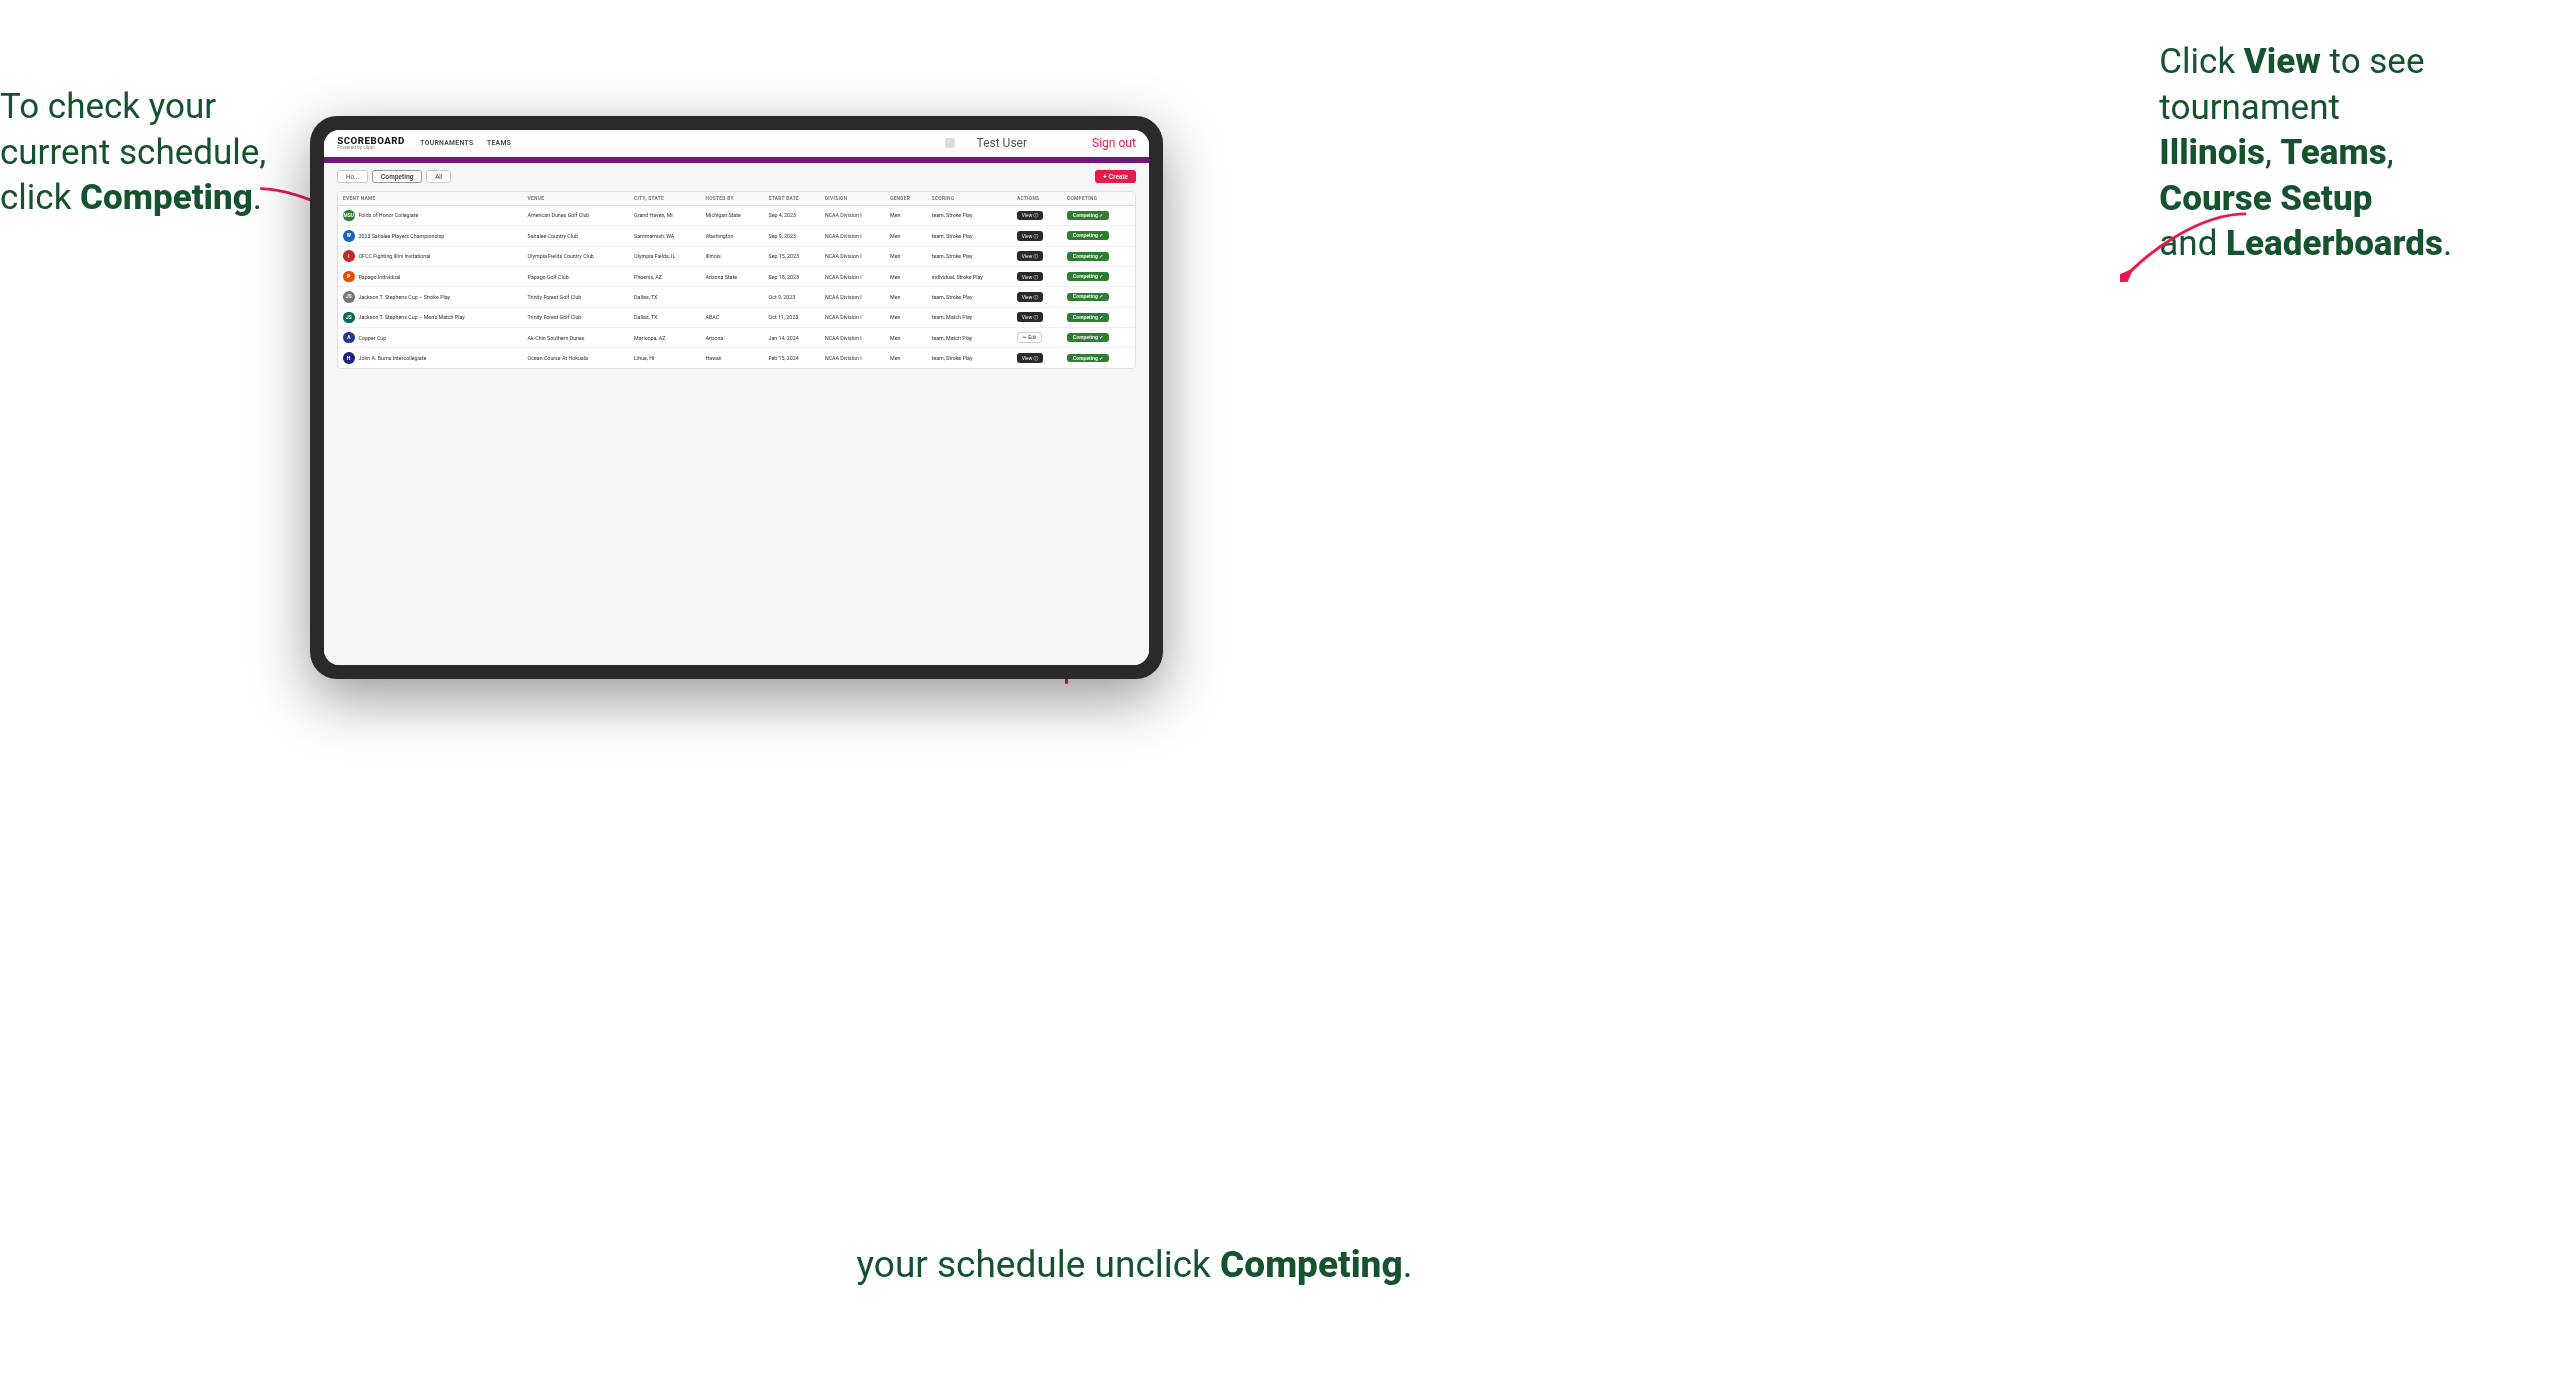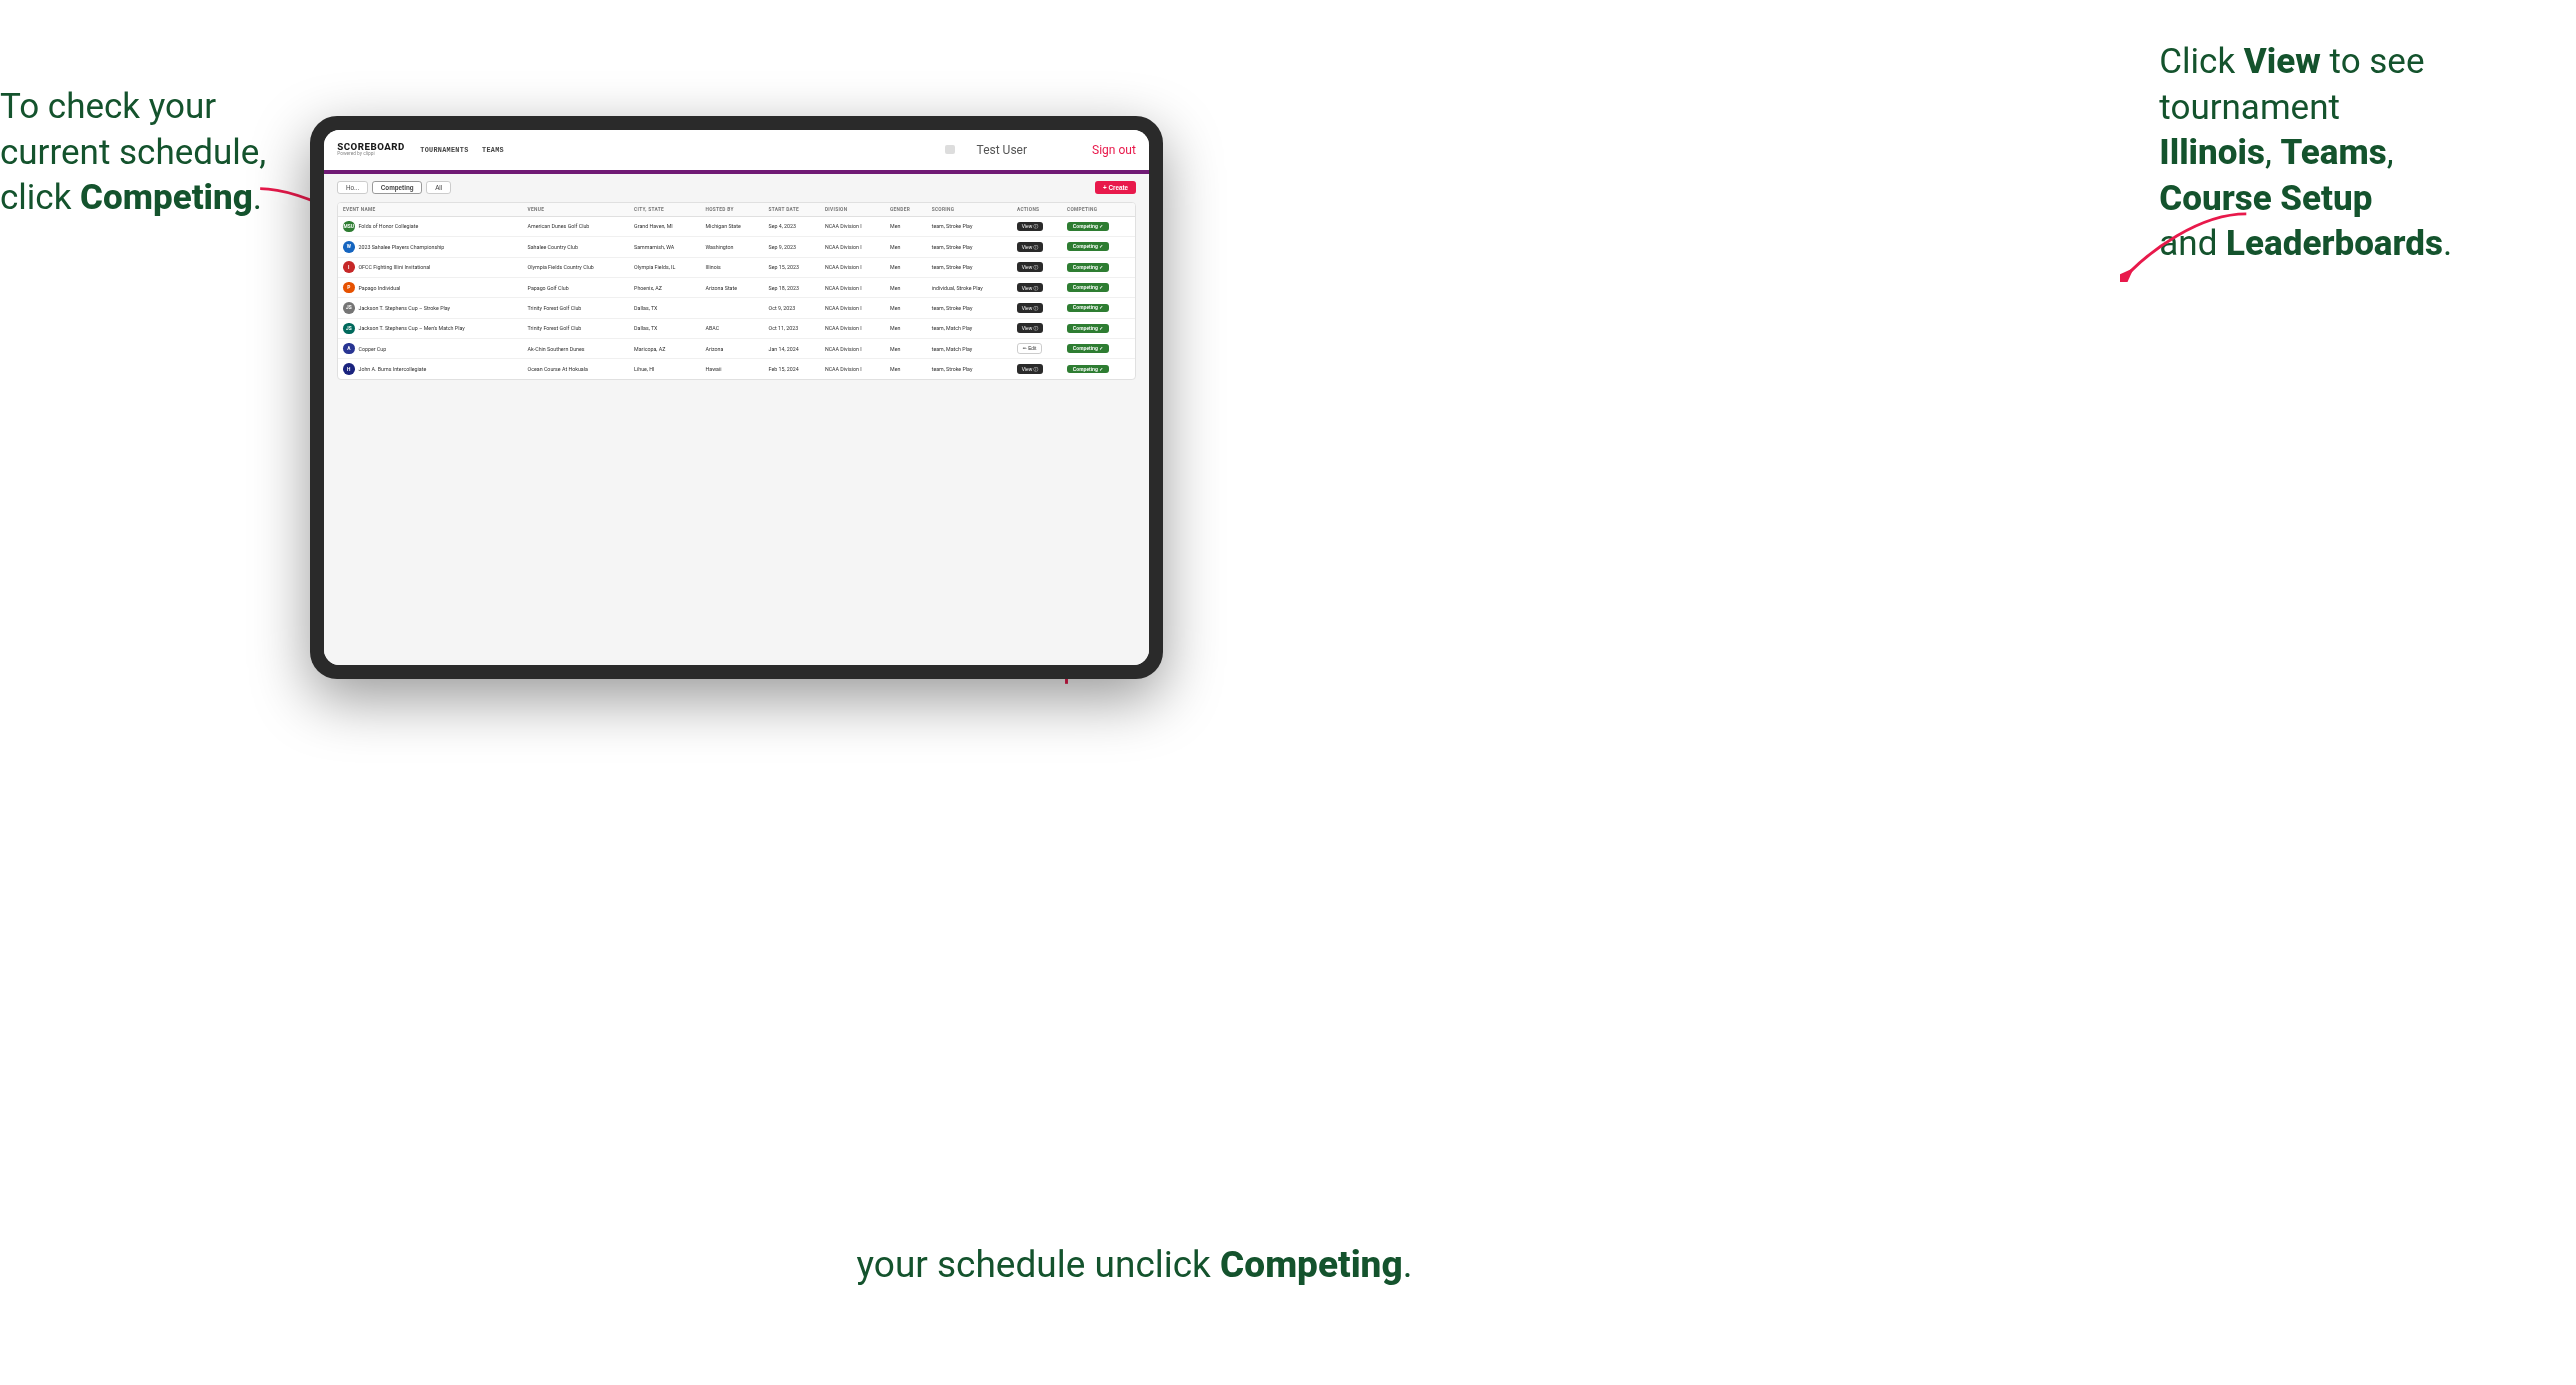--- a/index.html
+++ b/index.html
@@ -61,26 +61,26 @@
       background: #f5f5f5;
       border-radius: 15.5px;
       overflow: hidden;
       display: flex;
       flex-direction: column;
     }
 
     
     .nav-bar {
       background: #ffffff;
-      border-bottom: 4px solid #701a75;
+      border-bottom: 6px solid #701a75;
       padding: 5.8px 13.6px;
       display: flex;
       align-items: center;
       gap: 15.5px;
-      height: 44px;
+      height: 33px;
       justify-content: space-between;
     }
 
     .scoreboard-logo {
       display: flex;
       flex-direction: column;
       line-height: 1;
     }
 
     .scoreboard-logo .title {
@@ -92,21 +92,20 @@
 
     .scoreboard-logo .subtitle {
       font-size: 4.8px;
       color: #888;
     }
 
     .nav-links {
       display: flex;
       gap: 13.6px;
       flex: 1;
-      font-family: Liberation Mono, monospace;
     }
 
     .nav-link {
       font-size: 6.8px;
       color: #444;
       font-weight: 600;
       text-transform: uppercase;
       letter-spacing: 0.3px;
       cursor: pointer;
       padding: 1.9px 0;

